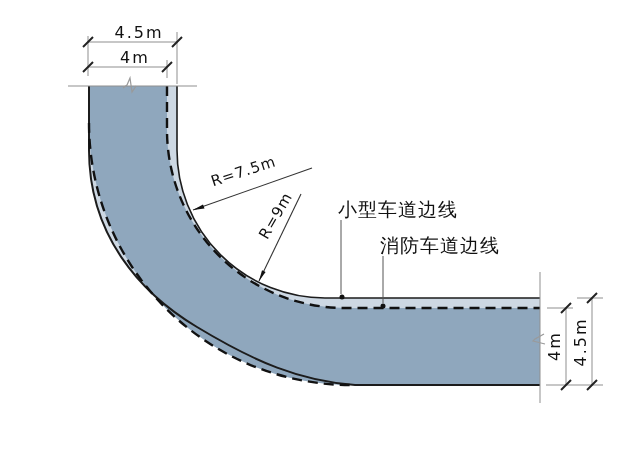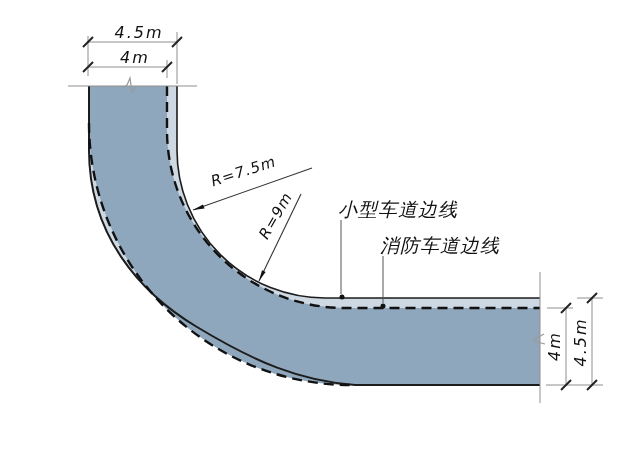--- a/index.html
+++ b/index.html
@@ -1,17 +1,17 @@
 <!DOCTYPE html>
 <html style="--road-fill: #8fa7bd; --lane-strip-fill: #cdd8e3; --edge-line: #1c1c1c; --dashed-line: #111111; --dim-line: #8f8f8f; --leader-line: #555555; --text: #111111;"><head>
 <meta charset="utf-8">
 <style>
   html,body{margin:0;padding:0;background:#ffffff;}
   body{width:640px;height:452px;overflow:hidden;font-family:"DejaVu Sans","Liberation Sans",sans-serif;}
-  .stage{position:relative;width:640px;height:452px;background:#fff;font-style:italic;}
+  .stage{position:relative;width:640px;height:452px;background:#fff;}
   svg{display:block}
   .fill-road{fill:var(--lane-strip-fill);stroke:none;}
   .fill-lane{fill:var(--road-fill);stroke:none;}
   .edge{fill:none;stroke:var(--edge-line);stroke-width:2;}
   .edge-thin{fill:none;stroke:var(--edge-line);stroke-width:1.6;}
   .edge-dash{fill:none;stroke:var(--dashed-line);stroke-width:2.4;stroke-dasharray:10 6;}
   .dimline{fill:none;stroke:var(--dim-line);stroke-width:1;}
   .tick{stroke:#222222;stroke-width:2;}
   .leader{fill:none;stroke:var(--leader-line);stroke-width:1;}
   .rleader{fill:none;stroke:#333333;stroke-width:1.1;}

